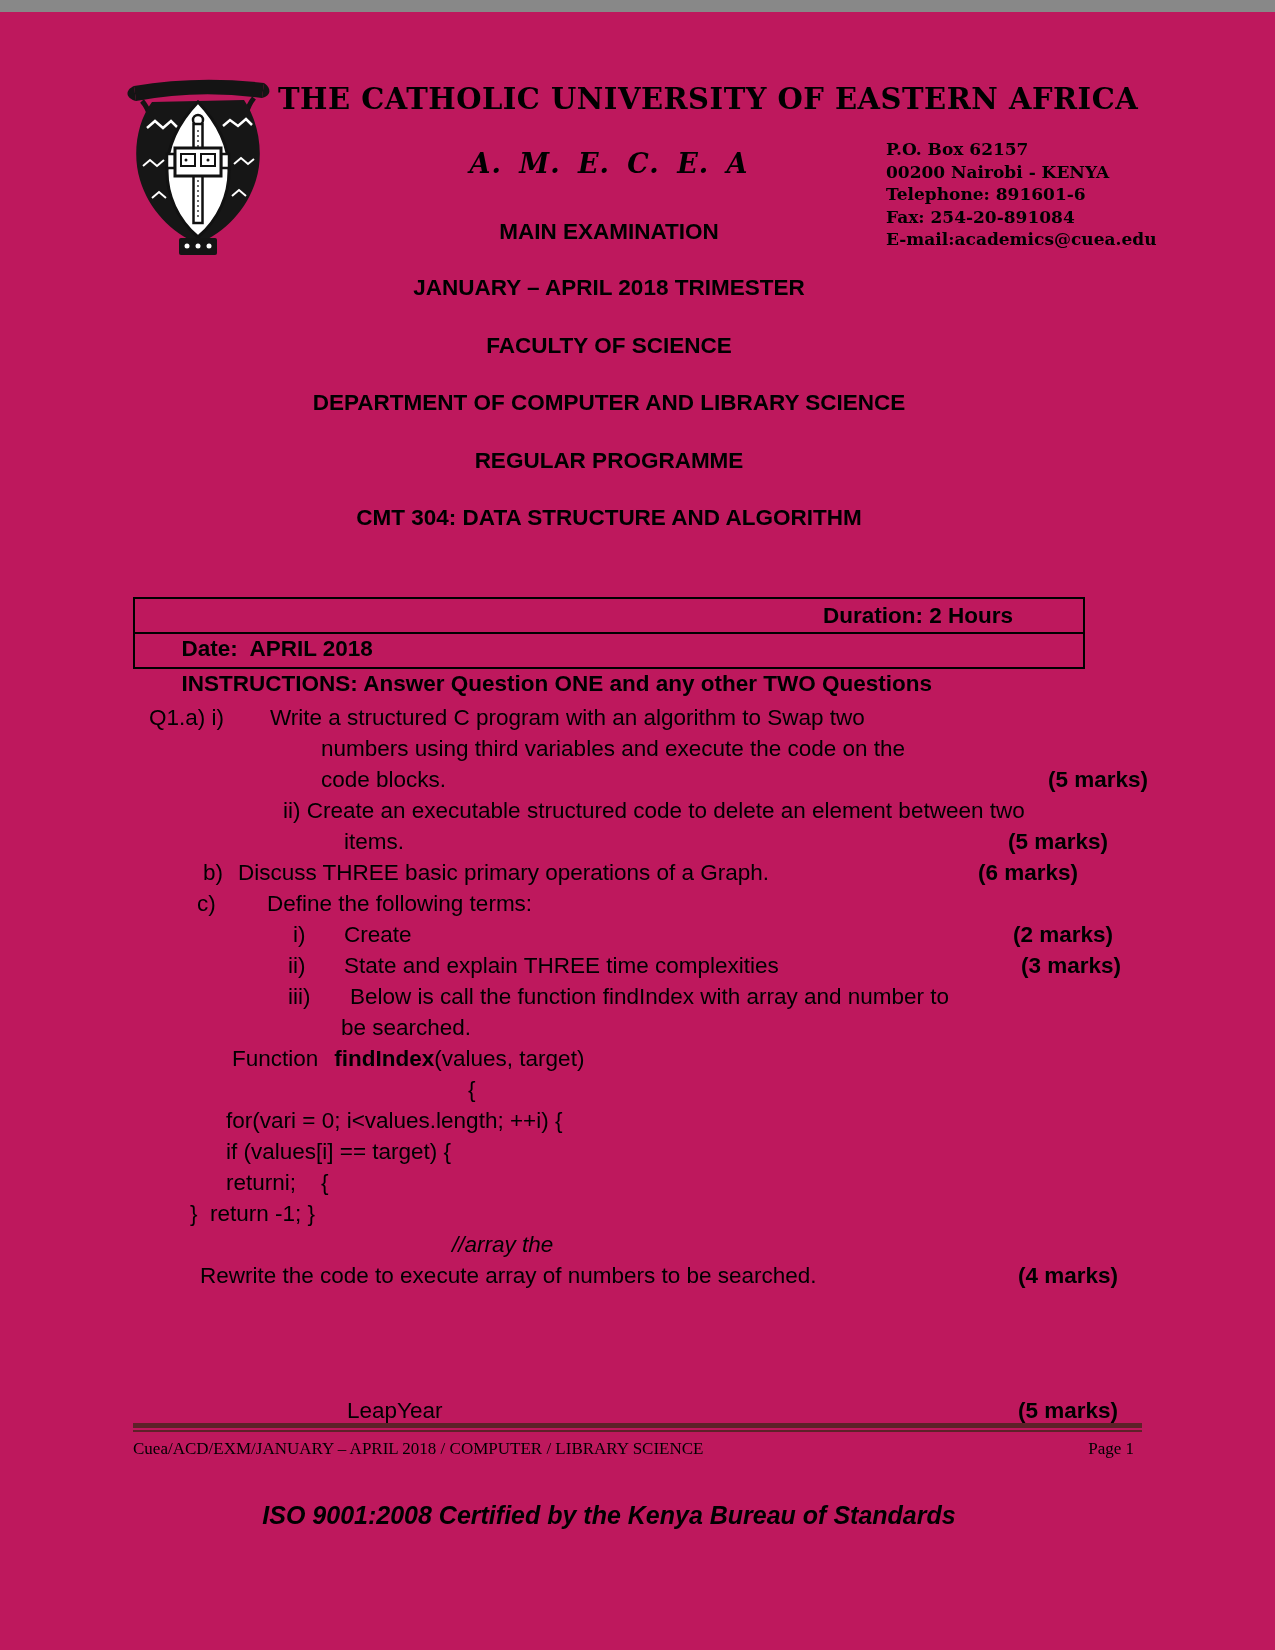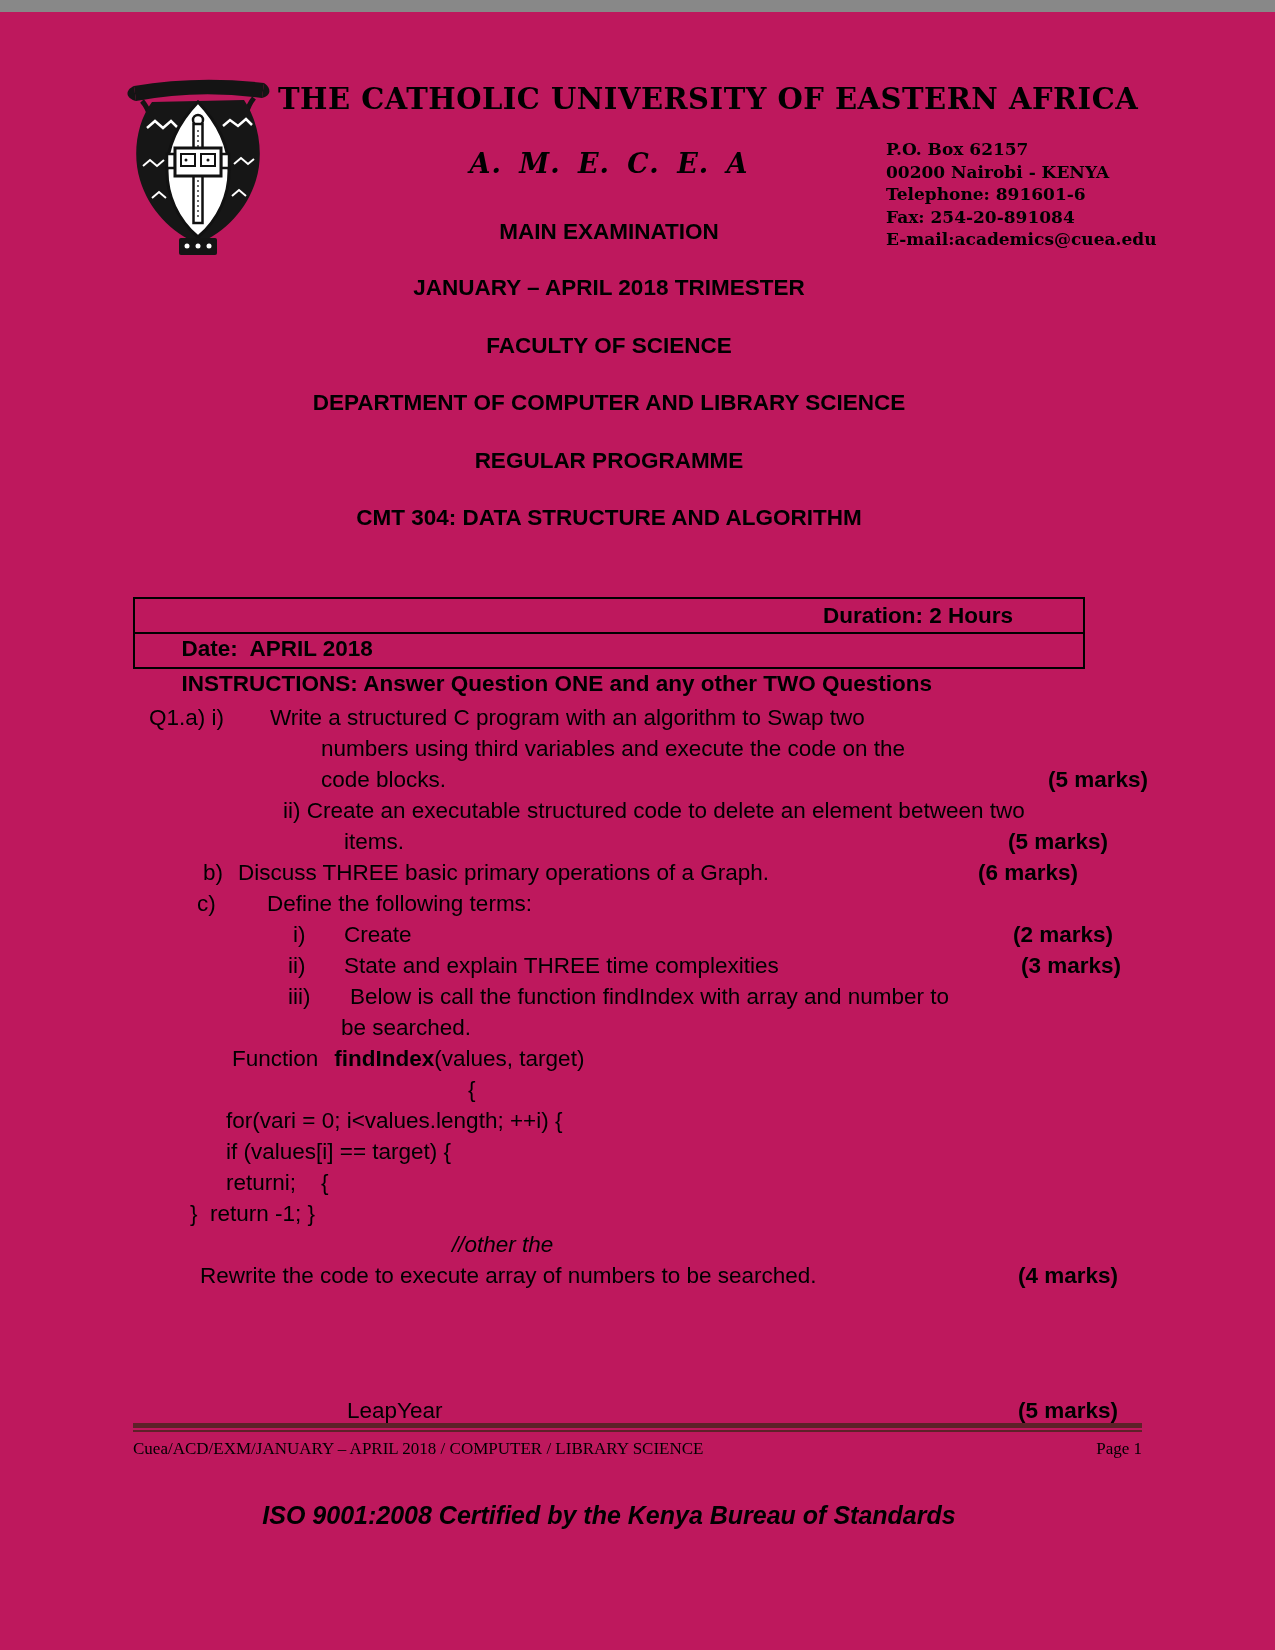--- a/index.html
+++ b/index.html
@@ -39,21 +39,21 @@
   .qline{position:absolute;left:0;width:100%;height:31px;line-height:31px;white-space:pre;}
   .seg{position:absolute;top:0;}
   .marks{font-weight:bold;}
   .italic{font-style:italic;}
   .bold{font-weight:bold;padding-left:16px;}
   
   .footer-rule{position:absolute;left:133px;top:1411px;width:1009px;height:2px;
     border-top:5px solid #5e2129;border-bottom:2px solid #5e2129;background:transparent;}
   .footer-line{position:absolute;left:133px;top:1427px;width:1009px;height:30px;
     font-family:"Liberation Serif", serif;font-size:17px;white-space:nowrap;}
-  .page-num{position:absolute;right:0;top:0;text-align:right;}
+  .page-num{position:absolute;right:8px;top:0;text-align:right;}
   .iso{position:absolute;left:133px;top:1489px;width:952px;text-align:center;
     font-weight:bold;font-style:italic;font-size:25px;white-space:nowrap;}
 </style>
 </head>
 <body>
 
 <div class="page">
 
   <svg class="crest" viewBox="0 0 152 194" xmlns="http://www.w3.org/2000/svg">
     <path d="M12 18 Q76 7 142 15 L140 30 Q76 21 14 33 Z" fill="#141414"></path>
@@ -169,21 +169,21 @@
     <div class="qline" style="top:434px">
       <span class="seg" style="left:93px">if (values[i] == target) {</span>
     </div>
     <div class="qline" style="top:465px">
       <span class="seg" style="left:93px">returni;    {</span>
     </div>
     <div class="qline" style="top:496px">
       <span class="seg" style="left:57px">}  return -1; }</span>
     </div>
     <div class="qline" style="top:527px">
-      <span class="seg italic" style="left:319px">//other the</span>
+      <span class="seg italic" style="left:319px">//array the</span>
     </div>
     <div class="qline" style="top:558px">
       <span class="seg" style="left:67px">Rewrite the code to execute array of numbers to be searched.</span>
       <span class="seg marks" style="left:885px">(4 marks)</span>
     </div>
     <div class="qline" style="top:693px">
       <span class="seg" style="left:214px">LeapYear</span>
       <span class="seg marks" style="left:885px">(5 marks)</span>
     </div>
   </div>

